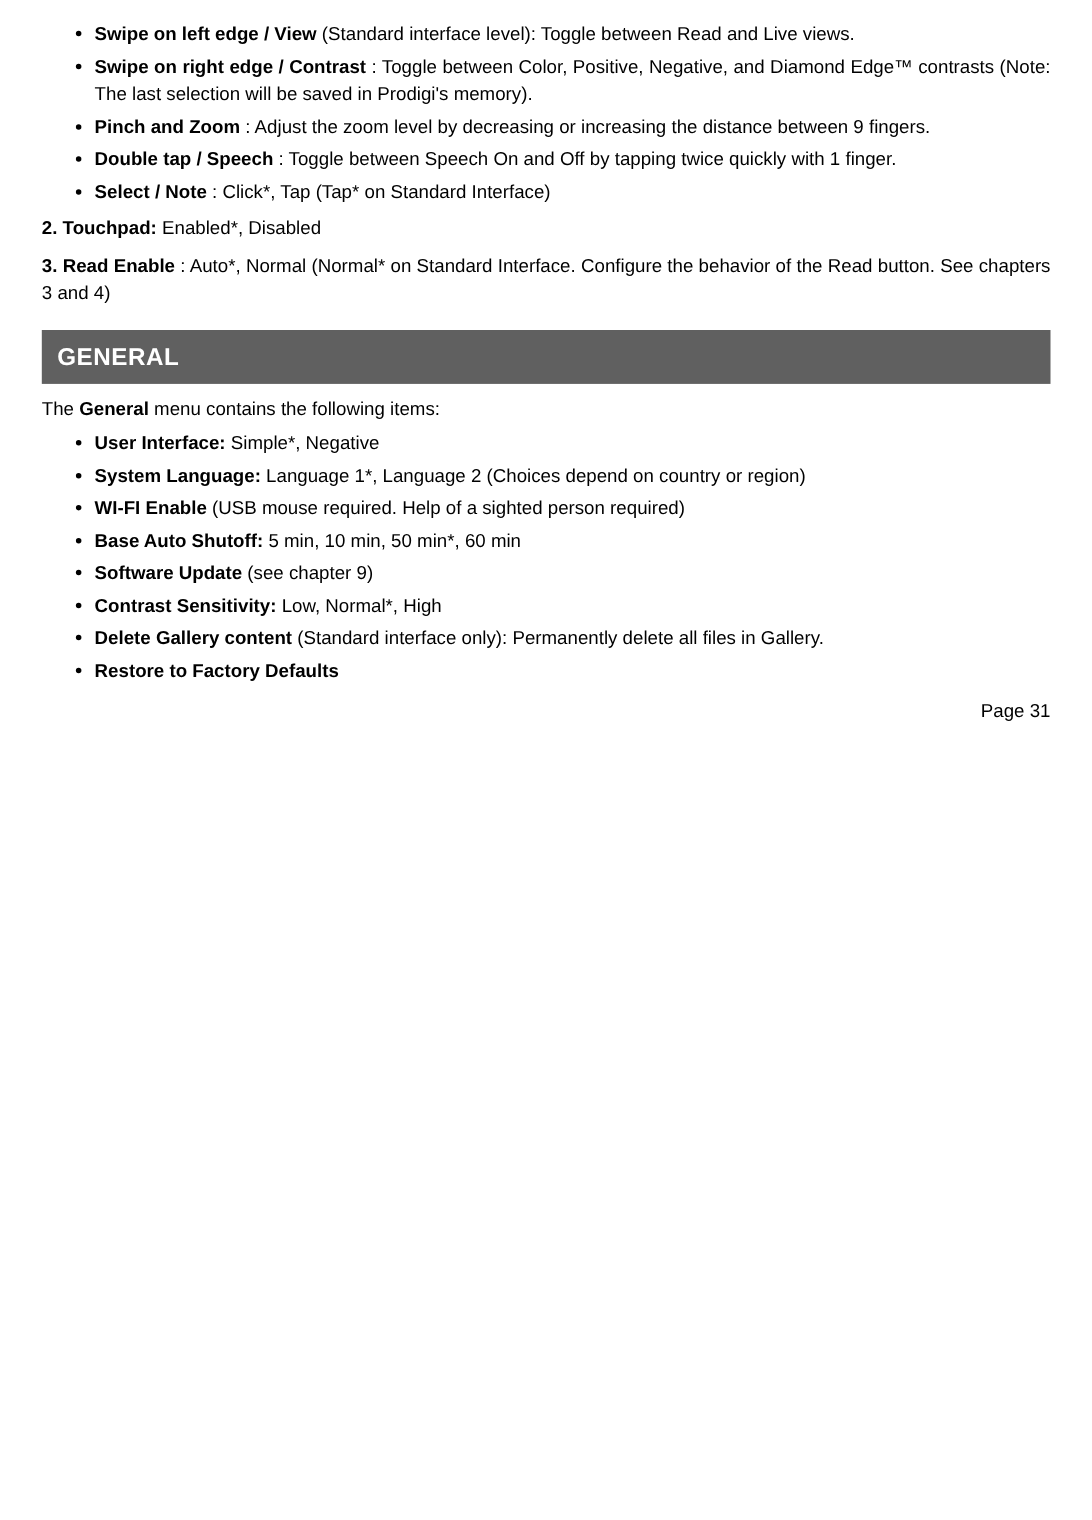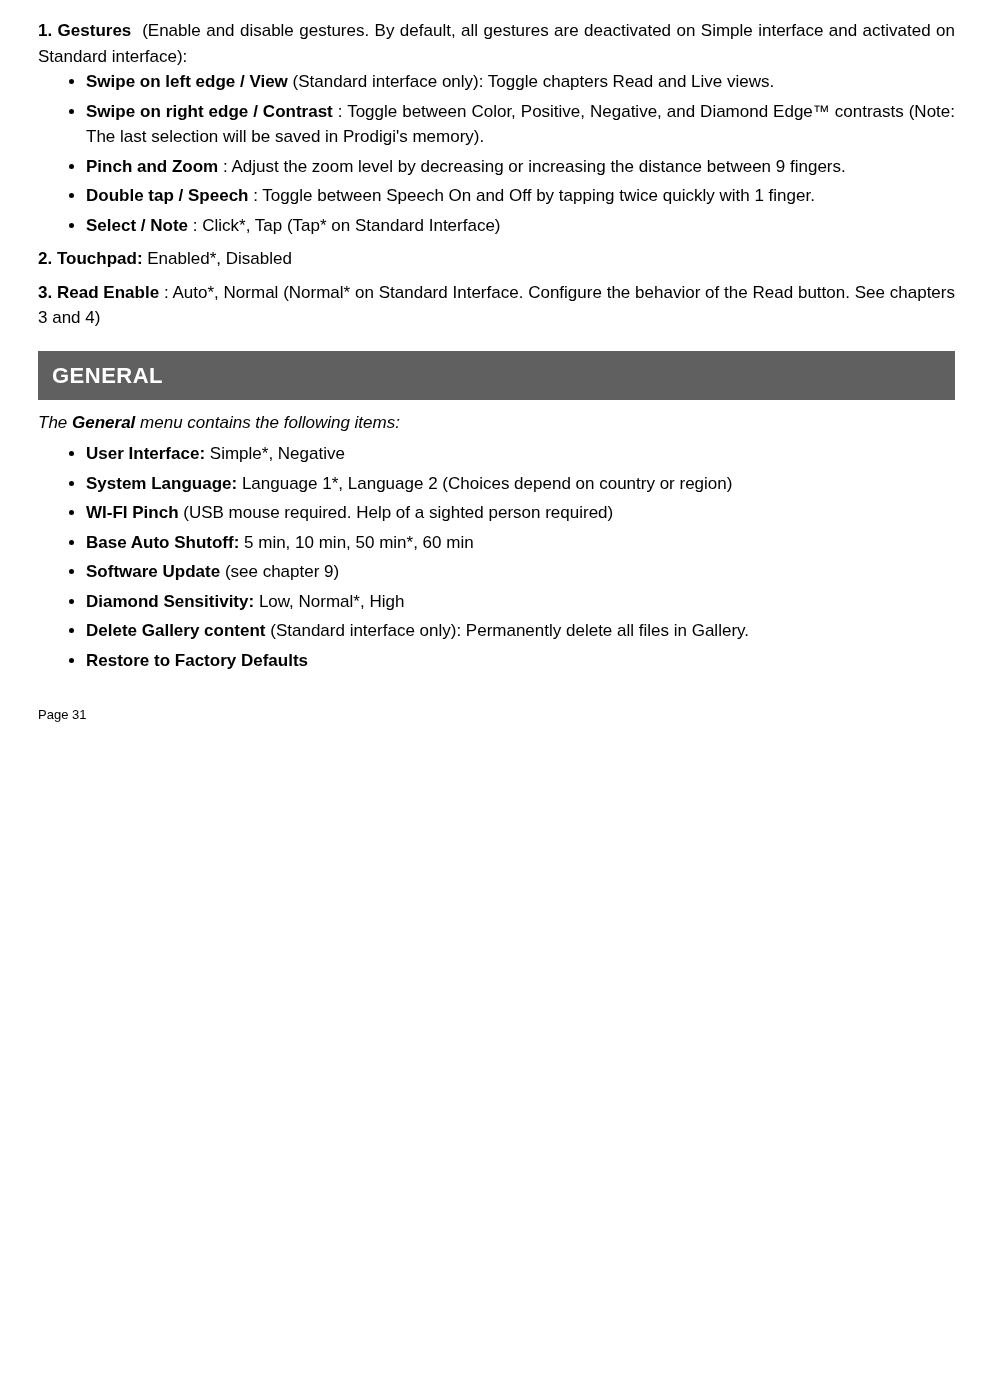--- a/index.html
+++ b/index.html
@@ -39,53 +39,47 @@
       color: #fff;
       font-size: 22px;
       font-weight: bold;
       padding: 8px 14px;
       margin-top: 20px;
       margin-bottom: 10px;
       letter-spacing: 0.5px;
     }
 
     .page-number {
-      text-align: left;
-      margin-top: 32px;
-      font-size: 13px;
+      text-align: right;
+      margin-top: 12px;
+      font-size: 17px;
     }
 
     .intro-text {
       margin-bottom: 6px;
       text-align: justify;
-      font-style: italic;
     }
 
     .numbered-block {
       margin-bottom: 8px;
     }
 
     .numbered-block .block-title {
       text-align: justify;
     }
   </style>
 </head>
 <body>
 
 <div class="numbered-block">
-  <div class="block-title">
-    <span class="bold">1.</span>
-    <span class="bold">Gestures</span>
-    <span> &nbsp;</span><span>(Enable and disable gestures. By default, all gestures are deactivated on Simple interface and activated on Standard interface):</span>
-  </div>
 
   <ul class="bullet-list">
     <li>
       <span class="bold">Swipe on left edge / View</span>
-      <span> (Standard interface only): Toggle chapters Read and Live views.</span>
+      <span> (Standard interface level): Toggle between Read and Live views.</span>
     </li>
     <li>
       <span class="bold">Swipe on right edge / Contrast</span>
       <span>: Toggle between Color, Positive, Negative, and Diamond Edge™ contrasts (Note: The last selection will be saved in Prodigi's memory).</span>
     </li>
     <li>
       <span class="bold">Pinch and Zoom</span>
       <span>: Adjust the zoom level by decreasing or increasing the distance between 9 fingers.</span>
     </li>
     <li>
@@ -128,33 +122,33 @@
 <ul class="bullet-list">
   <li>
     <span class="bold">User Interface:</span>
     <span> Simple*, Negative</span>
   </li>
   <li>
     <span class="bold">System Language:</span>
     <span> Language 1*, Language 2 (Choices depend on country or region)</span>
   </li>
   <li>
-    <span class="bold">WI-FI Pinch</span>
+    <span class="bold">WI-FI Enable</span>
     <span> (USB mouse required. Help of a sighted person required)</span>
   </li>
   <li>
     <span class="bold">Base Auto Shutoff:</span>
     <span> 5 min, 10 min, 50 min*, 60 min</span>
   </li>
   <li>
     <span class="bold">Software Update</span>
     <span> (see chapter 9)</span>
   </li>
   <li>
-    <span class="bold">Diamond Sensitivity:</span>
+    <span class="bold">Contrast Sensitivity:</span>
     <span> Low, Normal*, High</span>
   </li>
   <li>
     <span class="bold">Delete Gallery content</span>
     <span> (Standard interface only): Permanently delete all files in Gallery.</span>
   </li>
   <li>
     <span class="bold">Restore to Factory Defaults</span>
   </li>
 </ul>

